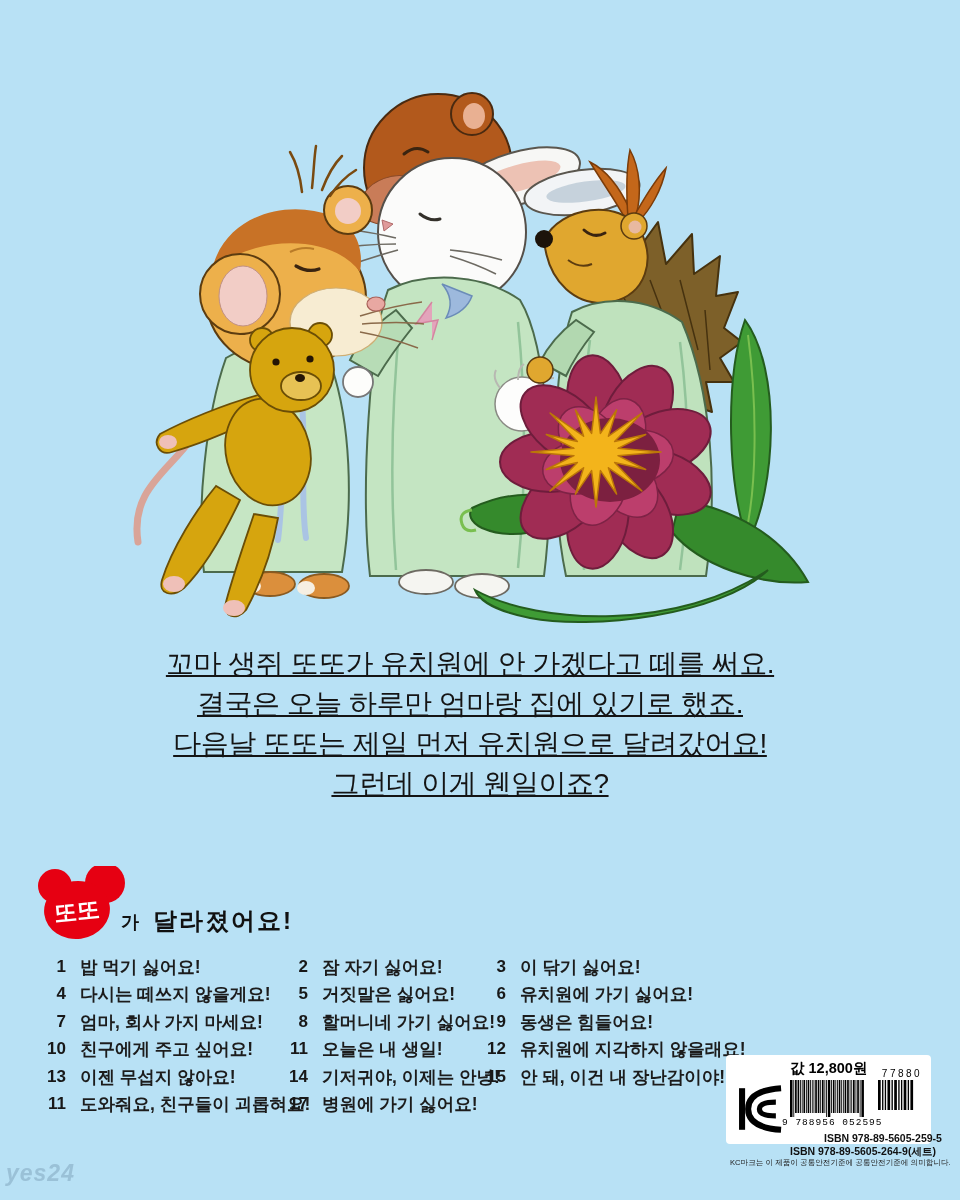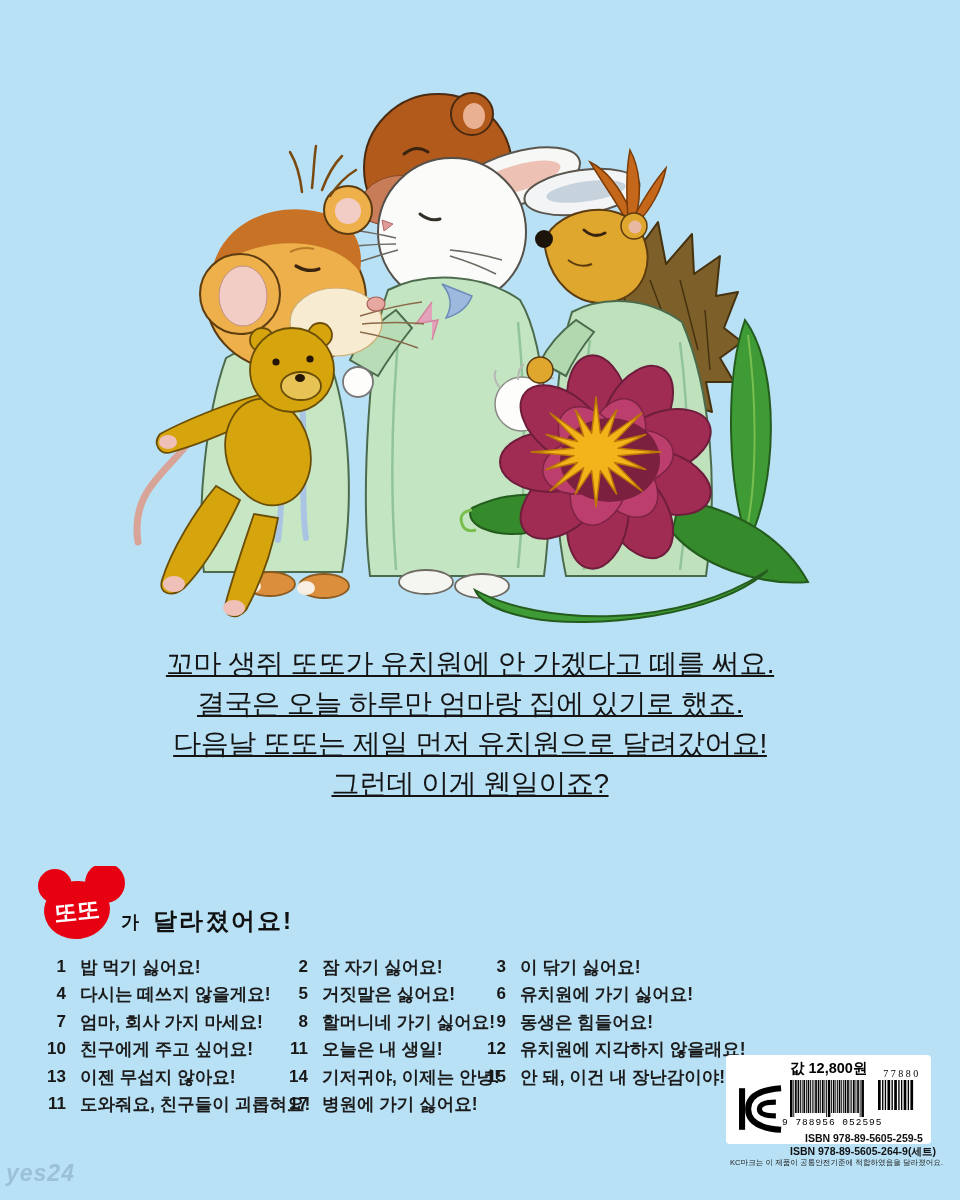--- a/index.html
+++ b/index.html
@@ -38,25 +38,25 @@
   .kc-mark{position:absolute;left:10px;top:28px;width:52px;height:52px;}
   .price{position:absolute;left:64px;top:4px;font-size:14.5px;font-weight:700;color:#000;white-space:nowrap;}
   .barcode-main{position:absolute;left:64px;top:25px;width:84px;height:38px;}
   .barcode-number{
     position:absolute;left:56px;top:62px;width:100px;text-align:center;
     font-family:"Liberation Mono","DejaVu Sans Mono",monospace;
     font-size:9.5px;letter-spacing:1px;color:#000;white-space:nowrap;
   }
   .barcode-addon-number{
     position:absolute;left:152px;top:13px;width:48px;text-align:center;
-    font-family:Liberation Serif, serif;
+    font-family:Liberation Sans, sans-serif;
     font-size:10px;letter-spacing:2.5px;color:#000;
   }
   .barcode-addon{position:absolute;left:152px;top:25px;width:46px;height:34px;}
-  .isbn1{position:absolute;left:61px;top:77px;font-size:10.5px;font-weight:700;color:#111;white-space:nowrap;padding-left:18px;}
+  .isbn1{position:absolute;left:80px;top:77px;font-size:10.5px;font-weight:700;color:#111;white-space:nowrap;padding-left:18px;}
   .isbn2{position:absolute;left:64px;top:90px;font-size:10.5px;font-weight:700;color:#111;white-space:nowrap;}
   .kc-note{position:absolute;left:4px;top:103px;width:197px;text-align:center;font-size:7.6px;color:#222;white-space:nowrap;}
   
   .watermark{
     position:absolute;left:6px;top:1160px;
     font-size:23px;font-weight:700;font-style:italic;letter-spacing:1px;
     color:rgba(110,145,170,0.40);
   }
 </style>
 </head>
@@ -343,16 +343,16 @@
       <rect x="13.50" y="0" width="1.35" height="30" fill="#000"></rect>
       <rect x="16.20" y="0" width="2.70" height="30" fill="#000"></rect>
       <rect x="20.25" y="0" width="1.35" height="30" fill="#000"></rect>
       <rect x="22.95" y="0" width="1.35" height="30" fill="#000"></rect>
       <rect x="25.65" y="0" width="2.70" height="30" fill="#000"></rect>
       <rect x="29.70" y="0" width="1.35" height="30" fill="#000"></rect>
       <rect x="32.40" y="0" width="2.70" height="30" fill="#000"></rect>
     </svg>
   <div class="isbn1">ISBN 978-89-5605-259-5</div>
   <div class="isbn2">ISBN 978-89-5605-264-9(세트)</div>
-  <div class="kc-note">KC마크는 이 제품이 공통안전기준에 적합하였음을 달라졌어요.</div>
+  <div class="kc-note">KC마크는 이 제품이 공통안전기준에 공통안전기준에 의미합니다.</div>
 </div>
 
 <div class="watermark">yes24</div>
 
 </body></html>

